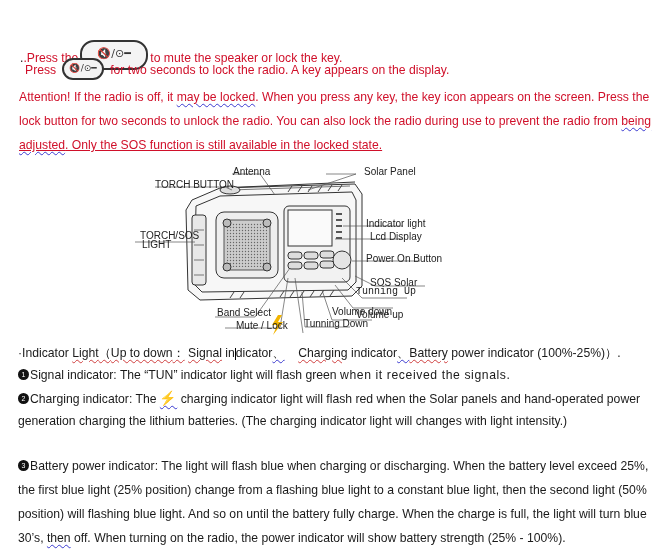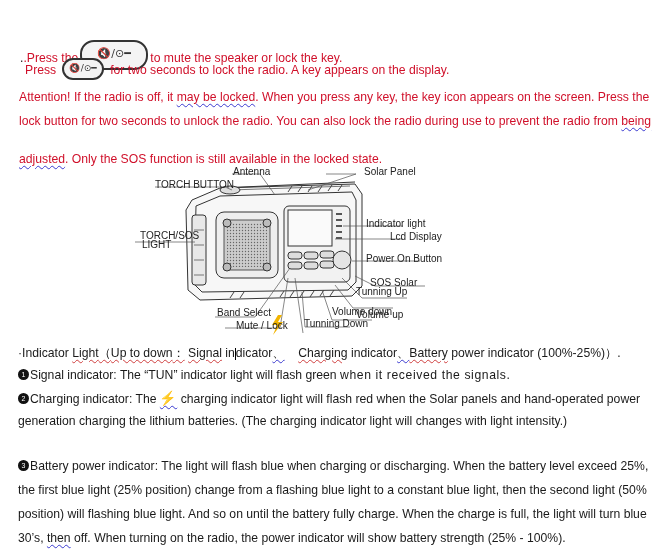--- a/index.html
+++ b/index.html
@@ -32,21 +32,21 @@
 <div class="line red" style="left:25px; top:60px;">
   <span>Press</span><span class="btn-icon btn-small">🔇/⊙━</span><span>for two seconds to lock the radio. A key appears on the display.</span>
 </div>
 
 <div class="line red" style="left:19px; top:89px;">
   <span>Attention! If the radio is off, it </span><span class="squig">may be locked</span><span>. When you press any key, the key icon appears on the screen. Press the</span>
 </div>
 <div class="line red" style="left:19px; top:113px;">
   <span>lock button for two seconds to unlock the radio. You can also lock the radio during use to prevent the radio from </span><span class="squig">being</span>
 </div>
-<div class="line red" style="left:19px; top:151px;">
+<div class="line red" style="left:19px; top:137px;text-decoration:underline;">
   <span class="squig">adjusted</span><span>. Only the SOS function is still available in the locked state.</span>
 </div>
 
 <div class="diagram">
   <svg width="320" height="175" viewBox="0 0 320 175">
     <g fill="none" stroke="#333" stroke-width="1">
 
       <path d="M62 40 L90 28 L225 24 L232 34 L232 126 L222 136 L70 140 L58 130 L56 50 Z" fill="#f7f7f7"></path>
       <path d="M66 46 L90 36 L222 32 L226 40 L226 122 L218 130 L72 132 L64 124 Z"></path>
 
@@ -129,24 +129,24 @@
     </g>
 
     <path d="M148 155 l-6 10 h5 l-4 10 l10 -13 h-5 l4 -7 z" fill="#f2b400"></path>
   </svg>
   <span class="lbl" style="left:25px; top:19px;">TORCH BUTTON</span>
   <span class="lbl" style="left:103px; top:6px;">Antenna</span>
   <span class="lbl" style="left:197px; top:6px;padding-left:37px;">Solar Panel</span>
   <span class="lbl" style="left:10px; top:70px;">TORCH/SOS</span>
   <span class="lbl" style="left:12px; top:79px;">LIGHT</span>
   <span class="lbl" style="left:236px; top:58px;">Indicator light</span>
-  <span class="lbl" style="left:240px; top:71px;margin-left:20px;">Lcd Display</span>
+  <span class="lbl" style="left:240px; top:71px;">Lcd Display</span>
   <span class="lbl" style="left:236px; top:93px;">Power On Button</span>
   <span class="lbl" style="left:240px; top:117px;">SOS Solar</span>
-  <span class="lbl" style="left:226px; top:126px;">Tunning Up</span>
+  <span class="lbl" style="left:226px; top:126px;font-family:Liberation Mono, monospace;">Tunning Up</span>
   <span class="lbl" style="left:226px; top:136px;margin-top:13px;">Volume up</span>
   <span class="lbl" style="left:202px; top:146px;">Volume down</span>
   <span class="lbl" style="left:87px; top:147px;">Band Select</span>
   <span class="lbl" style="left:106px; top:160px;">Mute / Lock</span>
   <span class="lbl" style="left:174px; top:158px;">Tunning Down</span>
 </div>
 
 <div class="line black" style="left:18px; top:345px;">
   <span>·Indicator </span><span class="squig-red">Light</span><span class="squig-red">（</span><span class="squig-red">Up to down</span><span class="squig-red">：</span> <span class="squig-red">Signal</span><span> in</span><span class="caret"></span><span>dicator</span><span class="squig">、</span>&nbsp;&nbsp;&nbsp;&nbsp;<span class="squig-red">Charging</span><span> indicator</span><span class="squig">、</span><span class="squig-red">Battery</span><span> power indicator (100%-25%)）.</span>
 </div>

